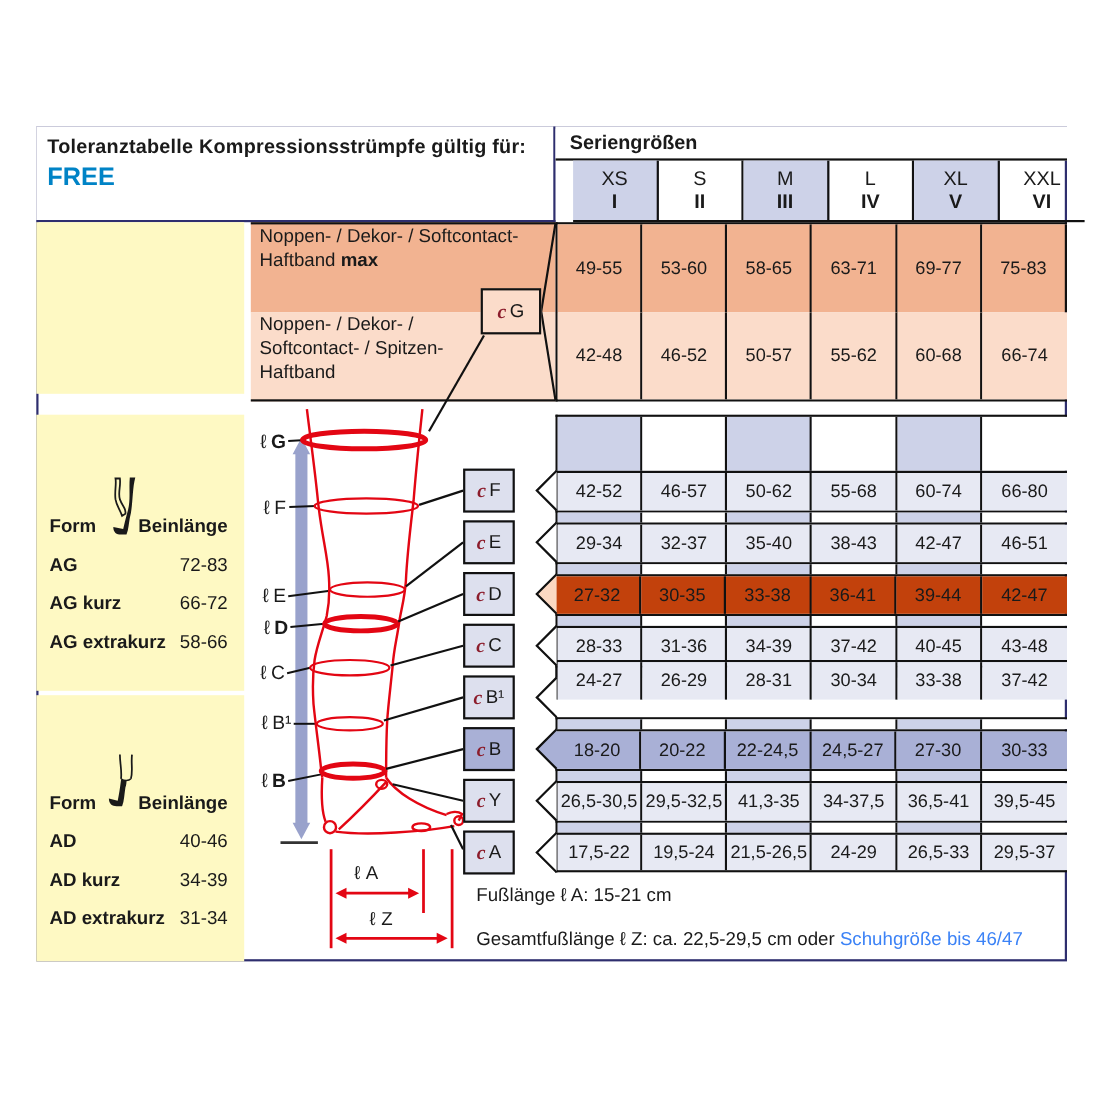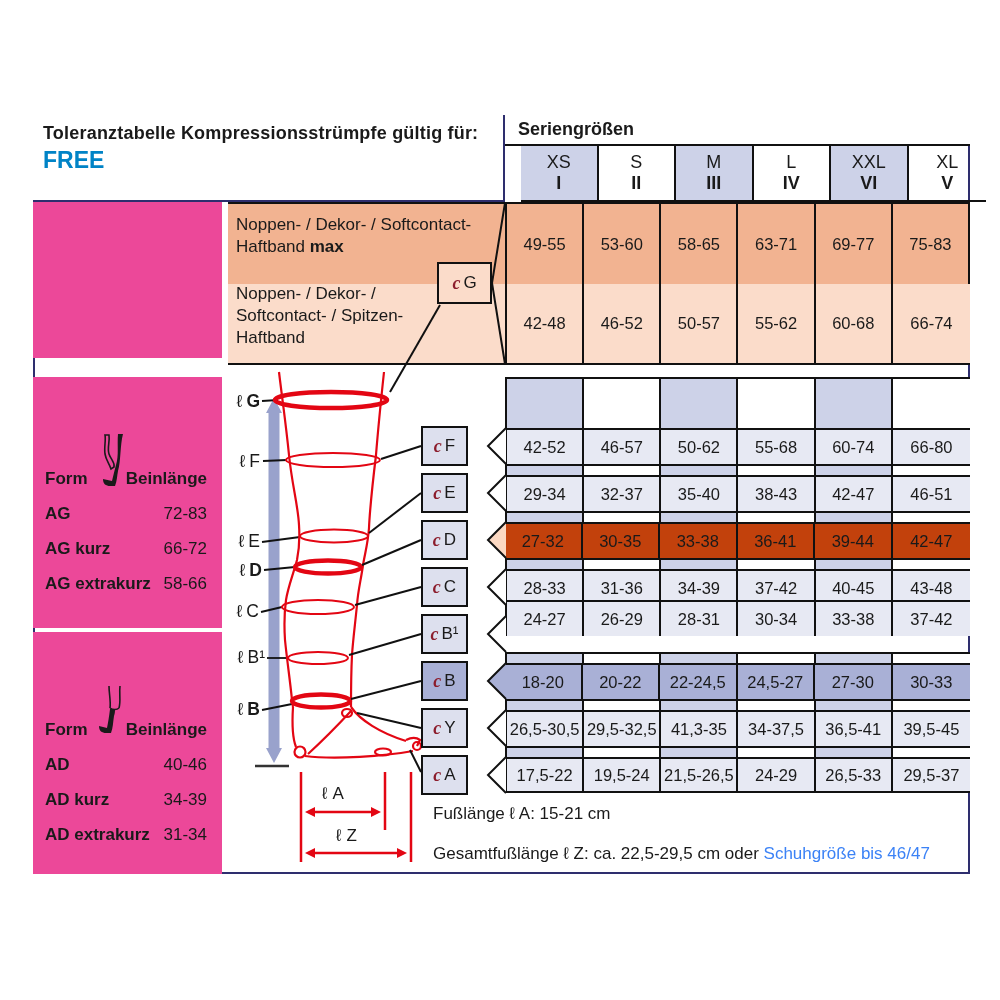--- a/index.html
+++ b/index.html
@@ -19,24 +19,24 @@
   .band{position:absolute;left:505px;width:465px;display:grid;grid-template-columns:repeat(6,1fr);
         box-sizing:border-box;z-index:5;}
   .band .cell{border-right:2px solid #111;display:flex;flex-direction:column;
               align-items:center;justify-content:center;box-sizing:border-box;}
   .band .cell:last-child{border-right:none;}
   .sizehead{top:146px;height:56px;border-bottom:2px solid #111;margin-left:16px;}
   .sizehead .cell{font-size:18px;line-height:21px;}
   .sizehead .cell:nth-child(odd){background:#cdd2e8;}
   .sizehead .numeral{font-weight:bold;}
   
-  .lav{background:#ec4899;}
+  .lav{background:#fef9c3;}
   .hb-filler{left:33px;top:202px;width:189px;height:156px;z-index:2;}
   .hb-label{left:228px;width:277px;z-index:2;font-size:17px;line-height:22px;padding:0 0 16px 8px;
-            display:flex;flex-direction:column;justify-content:center;}
+            display:flex;flex-direction:column;}
   .hb1{top:202px;height:82px;background:#f2b391;border-top:2px solid #111;}
   .hb2{top:284px;height:81px;background:#fbdcca;border-bottom:2px solid #111;}
   .hb-data{top:202px;height:163px;border:2px solid #111;border-right:none;grid-template-rows:80px auto;}
   .hb-data .cell{font-size:16.5px;}
   .hb-data .r1{background:#f2b391;}
   .hb-data .r2{background:#fbdcca;}
   
   .spacer{border-top:2px solid #111;border-left:2px solid #111;}
   .spacer .cell:nth-child(odd){background:#cdd2e8;}
   .spacer .cell:nth-child(even){background:#fff;}
@@ -94,26 +94,26 @@
       </div>
     <div class="cell">
       <span>M</span>
       <span class="numeral">III</span>
       </div>
     <div class="cell">
       <span>L</span>
       <span class="numeral">IV</span>
       </div>
     <div class="cell">
+      <span>XL</span>
+      <span class="numeral">V</span>
+      </div>
+    <div class="cell">
       <span>XXL</span>
       <span class="numeral">VI</span>
-      </div>
-    <div class="cell">
-      <span>XL</span>
-      <span class="numeral">V</span>
       </div>
   </div>
 
   <div class="abs lav hb-filler"></div>
   <div class="abs hb-label hb1">
     <div>Noppen- / Dekor- / Softcontact-</div>
     <div><span>Haftband </span><b>max</b></div>
   </div>
   <div class="abs hb-label hb2">
     <div>Noppen- / Dekor- /</div>

